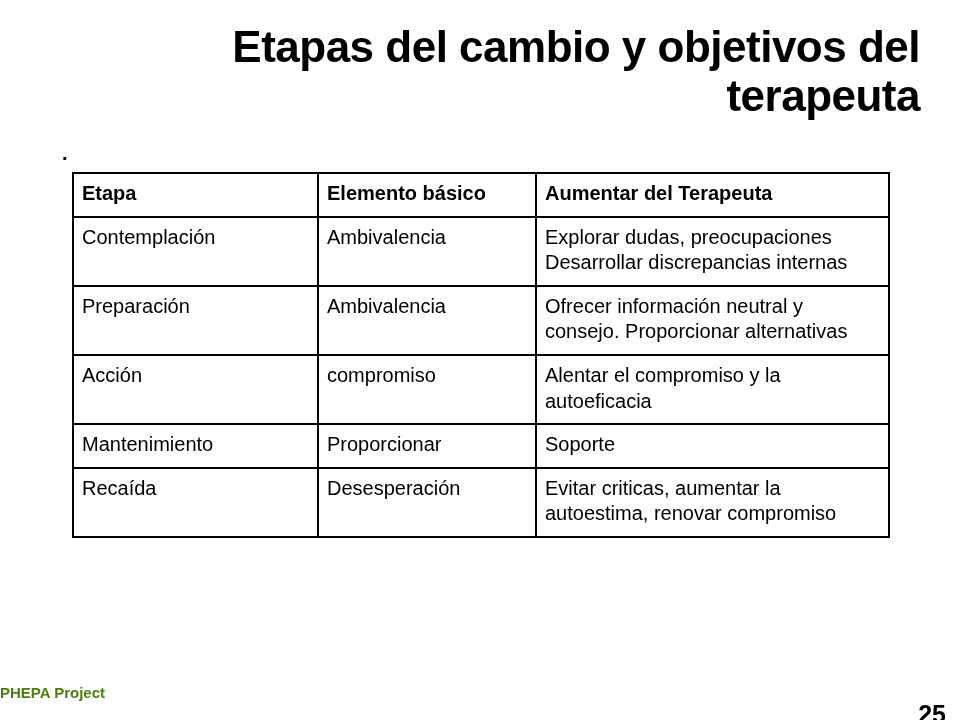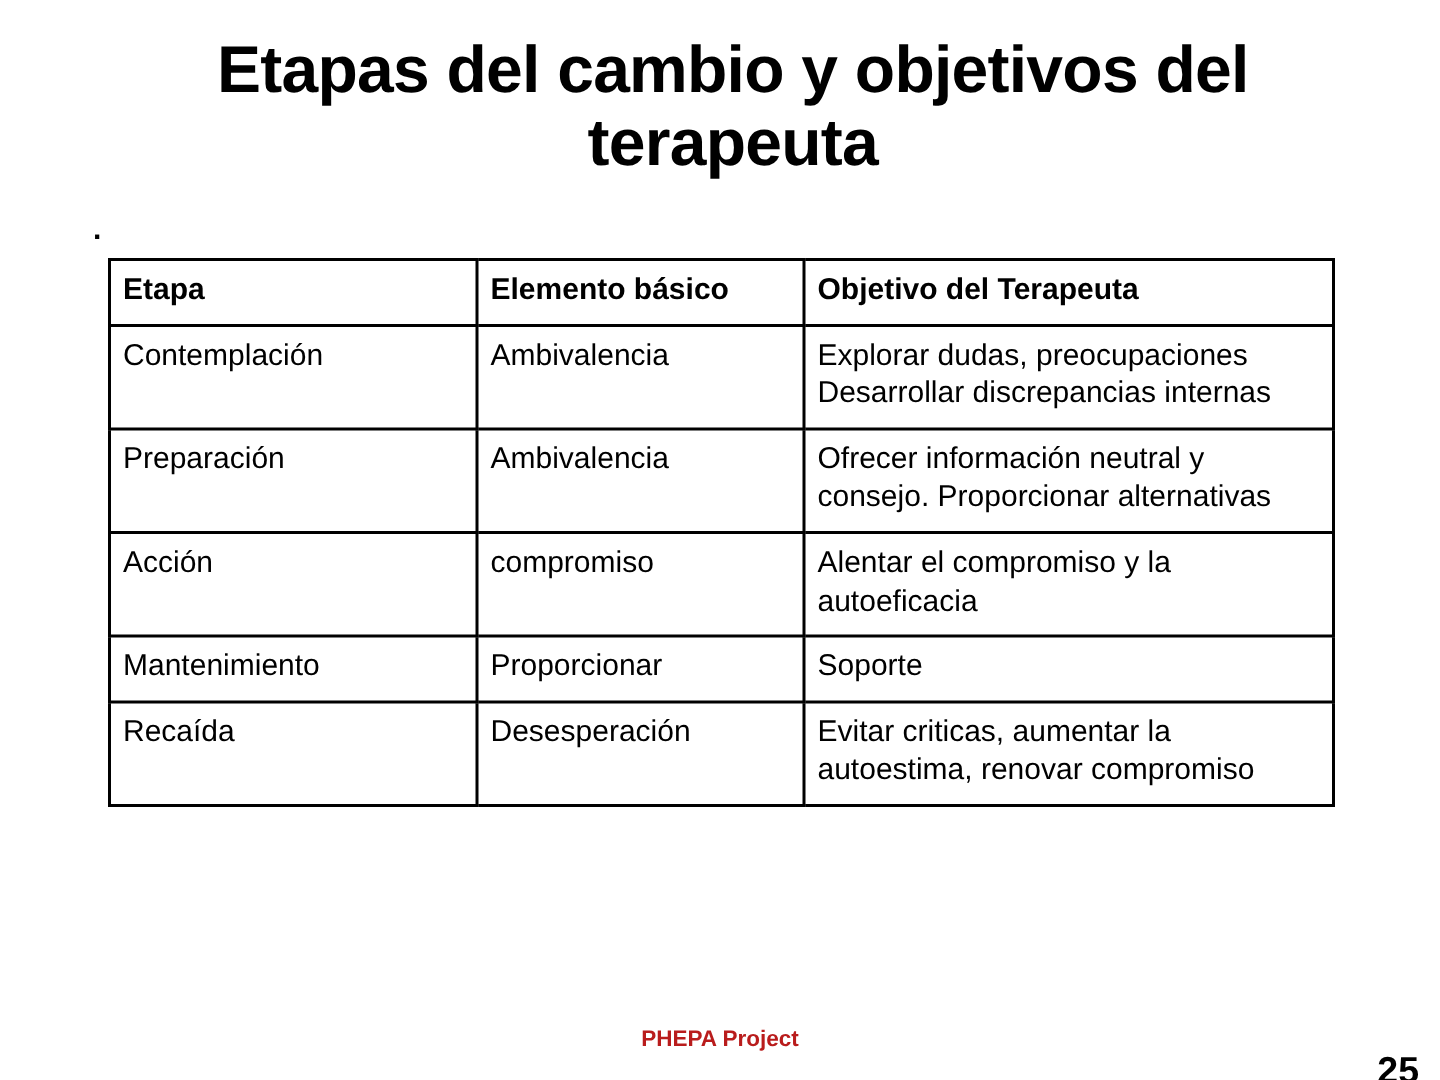--- a/index.html
+++ b/index.html
@@ -15,21 +15,21 @@
     overflow: hidden;
     position: relative;
   }
   .slide {
     position: relative;
     width: 960px;
     height: 720px;
     box-sizing: border-box;
   }
   .slide-title {
-    text-align: center;
+    text-align: right;
     font-size: 44px;
     font-weight: bold;
     line-height: 1.12;
     padding: 22px 40px 0 57px;
     letter-spacing: -0.5px;
   }
   .dot-marker {
     position: absolute;
     left: 62px;
     top: 148px;
@@ -60,24 +60,23 @@
     font-weight: bold;
   }
   col.c1 { width: 245px; }
   col.c2 { width: 218px; }
   col.c3 { width: 353px; }
   .footer-note {
     position: absolute;
     left: 0;
     right: 0;
     top: 684px;
-    text-align: center;
     font-size: 15px;
     font-weight: bold;
-    color: #b91c1c;
+    color: #4d7c0f;
   }
   .page-number {
     position: absolute;
     right: 14px;
     top: 676px;
     font-size: 25px;
     font-weight: bold;
     margin-top: 24px;
   }
 </style>
@@ -94,21 +93,21 @@
     <table class="stages">
       <colgroup>
         <col class="c1">
           <col class="c2">
           <col class="c3">
       </colgroup>
       <thead>
         <tr>
           <th>Etapa</th>
           <th>Elemento básico</th>
-          <th>Objetivo del Terapeuta</th>
+          <th>Aumentar del Terapeuta</th>
         </tr>
       </thead>
       <tbody>
         <tr>
           <td>Contemplación</td>
           <td>Ambivalencia</td>
           <td>Explorar dudas, preocupaciones Desarrollar discrepancias internas</td>
         </tr>
         <tr>
           <td>Preparación</td>

